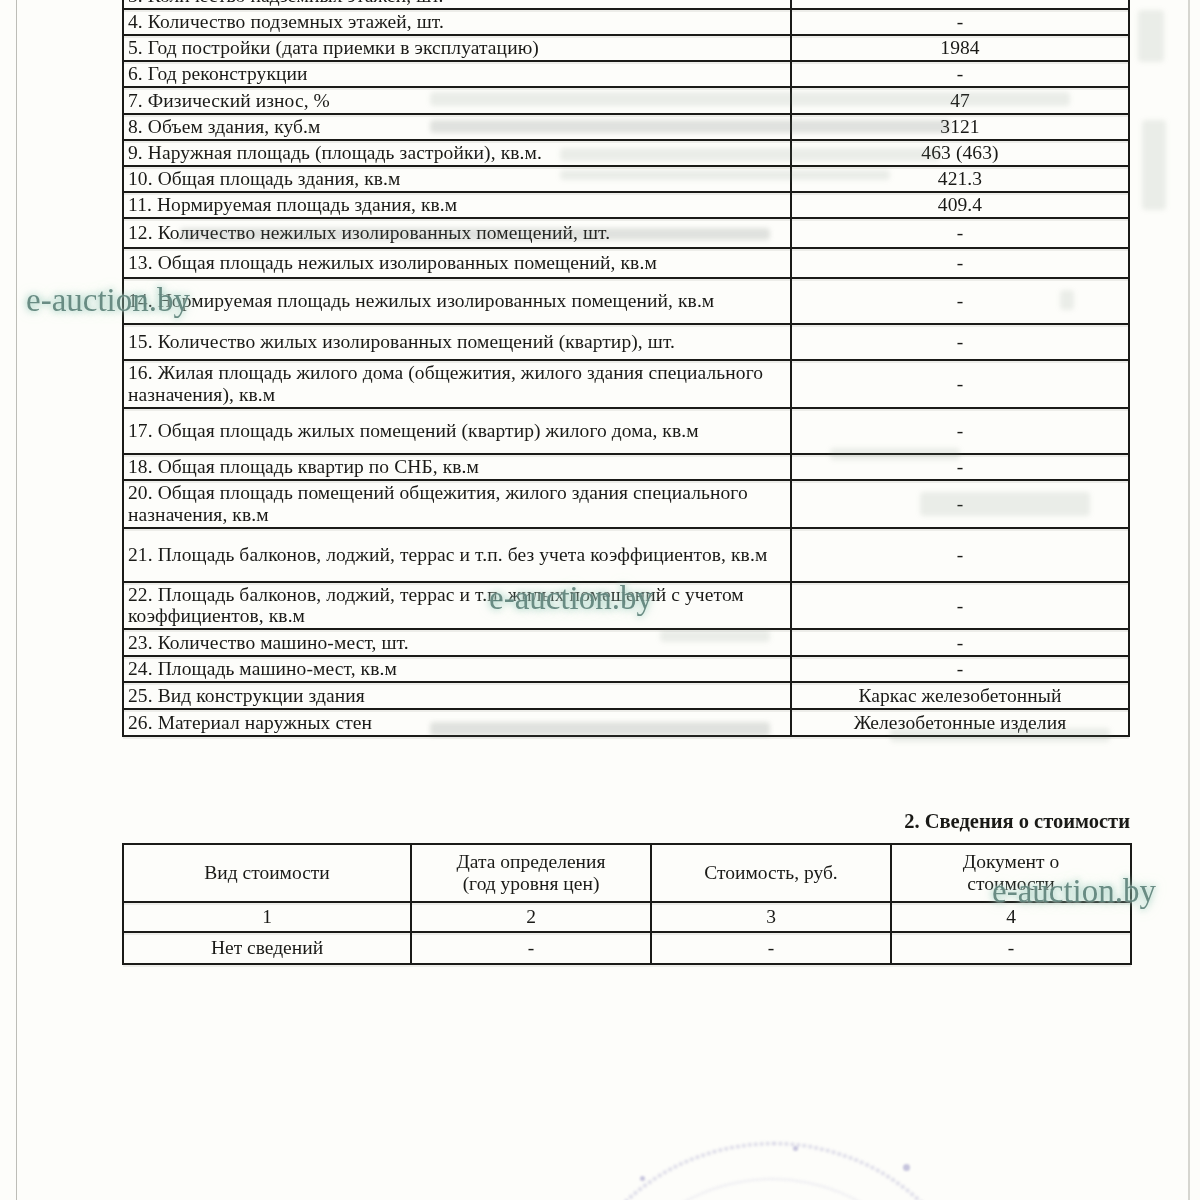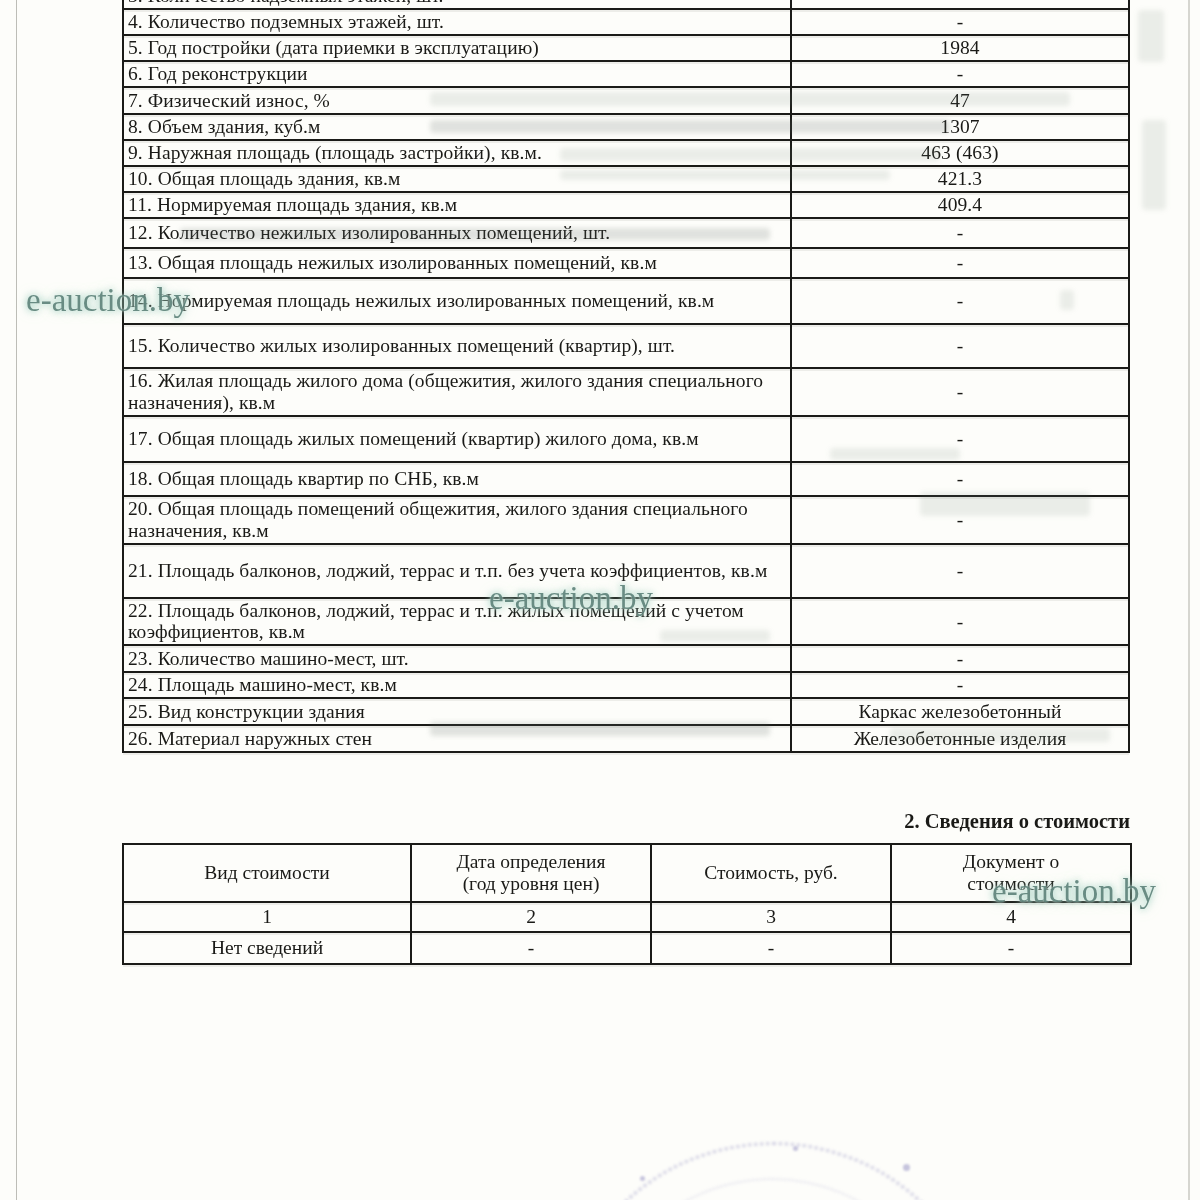--- a/index.html
+++ b/index.html
@@ -129,21 +129,21 @@
       <tr style="height:26px">
           <td class="lbl">6. Год реконструкции</td>
           <td class="val">-</td>
         </tr>
       <tr style="height:27px">
           <td class="lbl">7. Физический износ, %</td>
           <td class="val">47</td>
         </tr>
       <tr style="height:26px">
           <td class="lbl">8. Объем здания, куб.м</td>
-          <td class="val">1307</td>
+          <td class="val">3121</td>
         </tr>
       <tr style="height:26px">
           <td class="lbl">9. Наружная площадь (площадь застройки), кв.м.</td>
           <td class="val">463 (463)</td>
         </tr>
       <tr style="height:26px">
           <td class="lbl">10. Общая площадь здания, кв.м</td>
           <td class="val">421.3</td>
         </tr>
       <tr style="height:26px">
@@ -155,33 +155,33 @@
           <td class="val">-</td>
         </tr>
       <tr style="height:30px">
           <td class="lbl">13. Общая площадь нежилых изолированных помещений, кв.м</td>
           <td class="val">-</td>
         </tr>
       <tr style="height:46px">
           <td class="lbl">14. Нормируемая площадь нежилых изолированных помещений, кв.м</td>
           <td class="val">-</td>
         </tr>
-      <tr style="height:44px">
+      <tr style="height:36px">
           <td class="lbl">15. Количество жилых изолированных помещений (квартир), шт.</td>
           <td class="val">-</td>
         </tr>
       <tr style="height:48px">
           <td class="lbl">16. Жилая площадь жилого дома (общежития, жилого здания специального назначения), кв.м</td>
           <td class="val">-</td>
         </tr>
       <tr style="height:46px">
           <td class="lbl">17. Общая площадь жилых помещений (квартир) жилого дома, кв.м</td>
           <td class="val">-</td>
         </tr>
-      <tr style="height:34px">
+      <tr style="height:26px">
           <td class="lbl">18. Общая площадь квартир по СНБ, кв.м</td>
           <td class="val">-</td>
         </tr>
       <tr style="height:46px">
           <td class="lbl">20. Общая площадь помещений общежития, жилого здания специального назначения, кв.м</td>
           <td class="val">-</td>
         </tr>
       <tr style="height:54px">
           <td class="lbl">21. Площадь балконов, лоджий, террас и т.п. без учета коэффициентов, кв.м</td>
           <td class="val">-</td>

